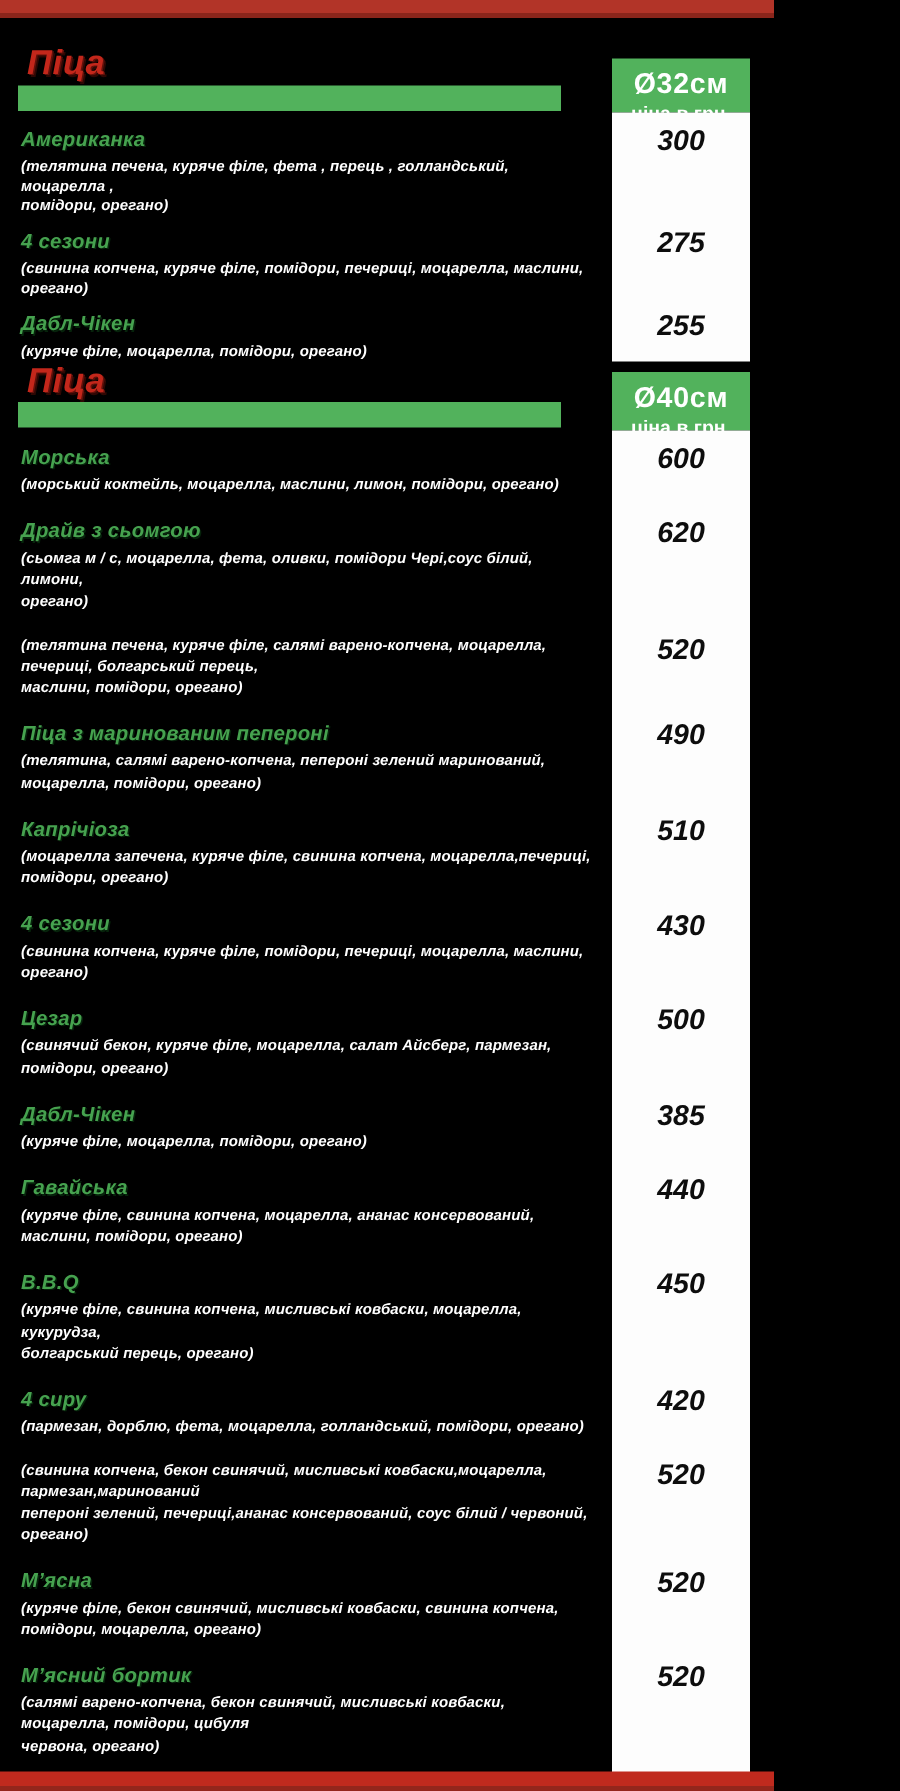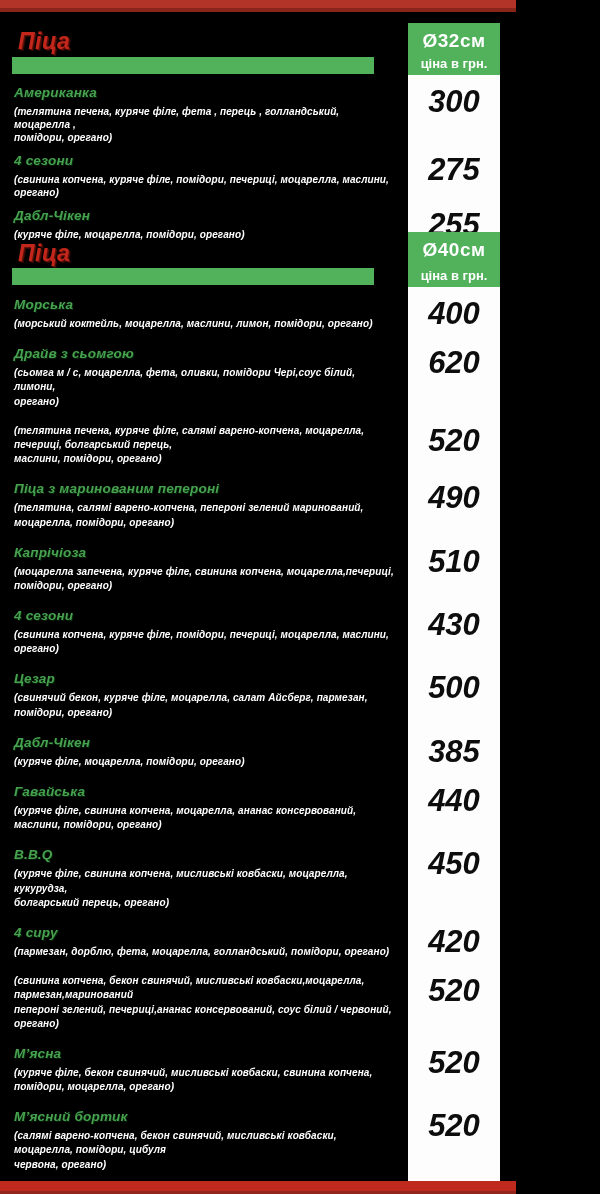--- a/index.html
+++ b/index.html
@@ -14,36 +14,36 @@
   .s1{top:232px;}
   .sec-head{position:relative;}
   .s0 .sec-head{height:52px;}
   .s1 .sec-head{height:55px;}
   .sec-title{position:absolute;left:18px;top:5px;
              font-style:italic;font-weight:800;font-size:23px;letter-spacing:.5px;
              color:#c3271b;text-shadow:1px 1px 0 #63110b,2px 2px 0 #2e0804;}
   .s1 .sec-title{top:8px;}
   .green-bar{position:absolute;left:12px;top:34px;width:362px;height:17px;background:#52b25c;}
   .s1 .green-bar{top:36px;}
-  .size-box{position:absolute;right:16px;top:0;bottom:0;width:92px;background:#52b25c;
+  .size-box{position:absolute;right:16px;top:16px;bottom:0;width:92px;background:#52b25c;
             display:flex;flex-direction:column;align-items:center;box-sizing:border-box;}
   .size-label{font-weight:800;font-size:19px;color:#fff;margin-top:7px;letter-spacing:.5px;}
   .price-caption{font-weight:700;font-size:13px;color:#fff;margin-top:auto;margin-bottom:4px;}
   .items{position:relative;padding-top:10px;}
   .white-strip{position:absolute;top:0;bottom:0;right:16px;width:92px;background:#fdfdfd;}
   .item{display:flex;margin-bottom:15px;position:relative;}
   .s0 .item{margin-bottom:9px;}
   .item-main{box-sizing:border-box;width:478px;padding-left:14px;padding-right:12px;}
   .item-name{font-style:italic;font-weight:700;font-size:13.5px;color:#46a24f;
              margin:0 0 5px 0;letter-spacing:.2px;text-shadow:1px 1px 0 #06230b;}
   .item-desc{font-style:italic;font-weight:700;font-size:10px;line-height:1.42;color:#fff;
              white-space:pre-line;letter-spacing:.1px;}
   .s0 .item-desc{line-height:1.3;}
   .item-price{width:92px;margin-right:16px;text-align:center;flex:none;
-              font-style:italic;font-weight:800;font-size:31px;line-height:1.1;color:#0d0d0d;
+              font-style:italic;font-weight:800;font-size:19px;line-height:1.1;color:#0d0d0d;
               align-self:flex-start;}
 </style>
 </head>
 <body>
 
 <div class="page">
   <div class="top-bar"></div>
 
   <div class="section s0">
     <div class="sec-head">
@@ -95,21 +95,21 @@
       </div>
     </div>
     <div class="items">
       <div class="white-strip"></div>
 
   <div class="item">
     <div class="item-main">
       <div class="item-name">Морська</div>
       <div class="item-desc">(морський коктейль, моцарелла, маслини, лимон, помідори, орегано)</div>
     </div>
-    <div class="item-price">400</div>
+    <div class="item-price">600</div>
   </div>
 
   <div class="item">
     <div class="item-main">
       <div class="item-name">Драйв з сьомгою</div>
       <div class="item-desc">(сьомга м / с, моцарелла, фета, оливки, помідори Чері,соус білий, лимони,
 орегано)</div>
     </div>
     <div class="item-price">620</div>
   </div>

